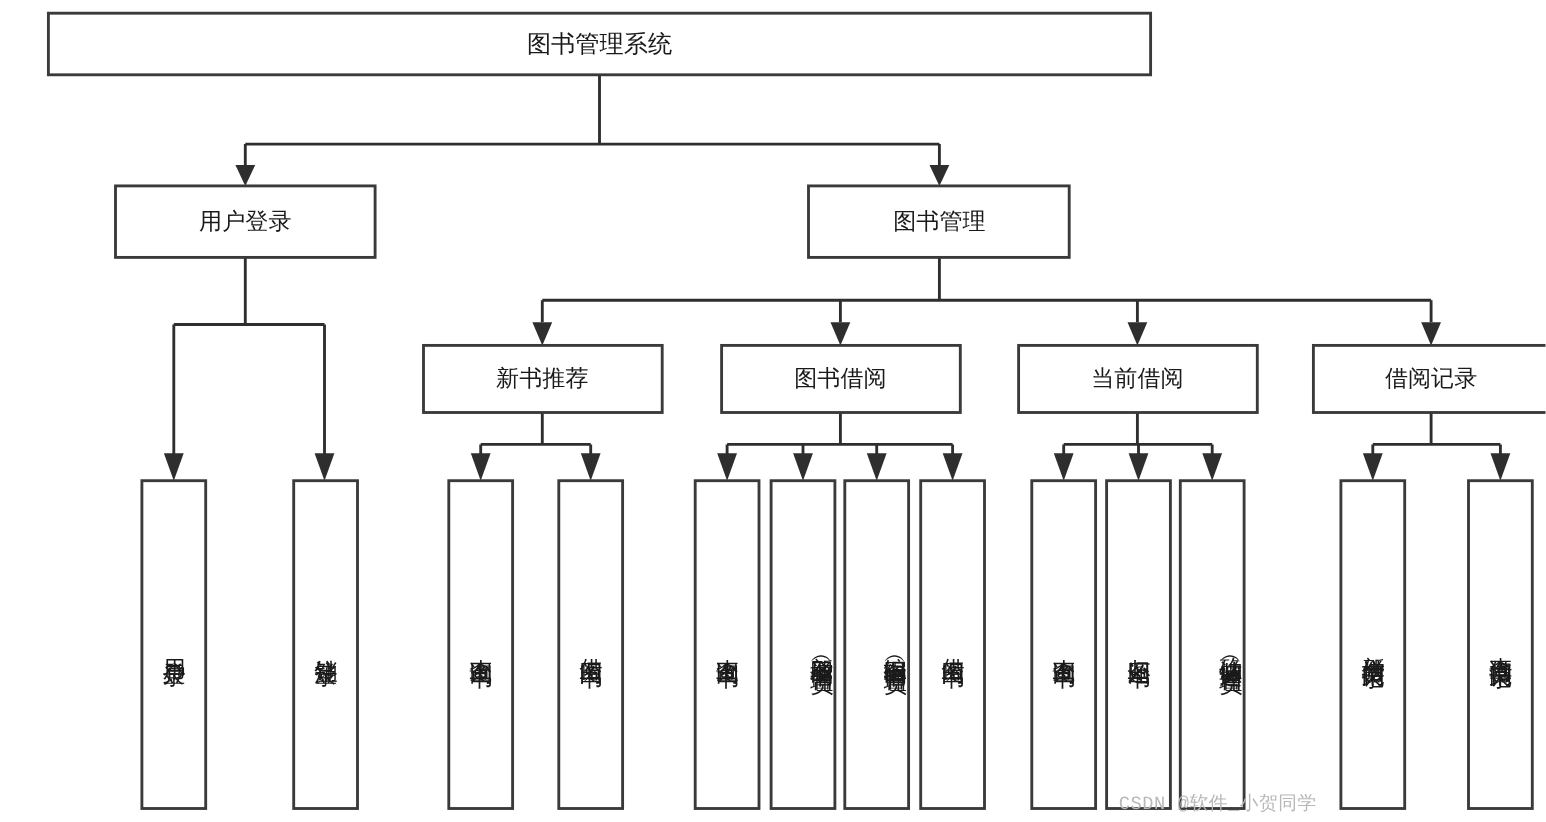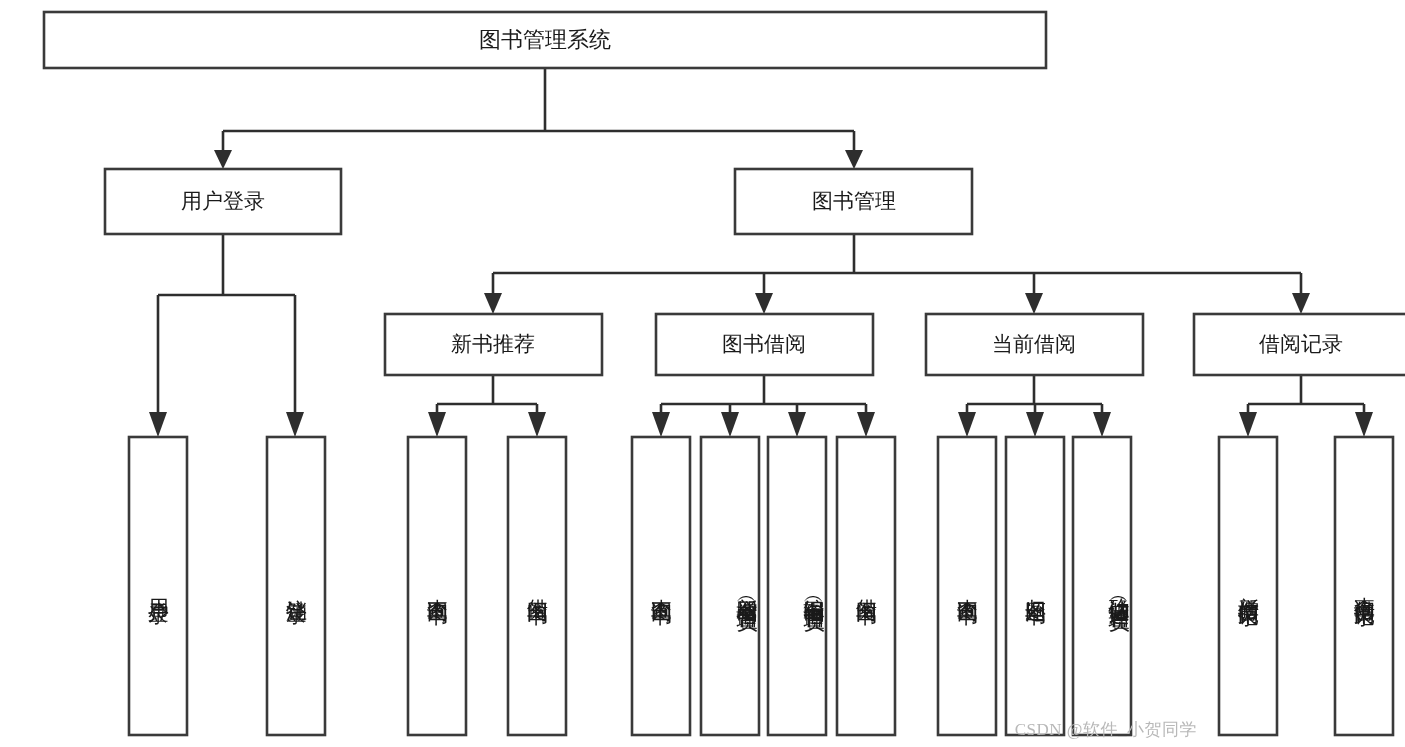--- a/index.html
+++ b/index.html
@@ -70,21 +70,21 @@
     white-space: nowrap;
     pointer-events: none;
     display: flex;
     align-items: center;
     justify-content: center;
   }
   .watermark {
     position: absolute;
     right: 8px;
     bottom: 6px;
-    font-family: Liberation Serif, serif;
+    font-family: Liberation Mono, monospace;
     font-size: 17px;
     color: #b8b8b8;
     white-space: nowrap;
     letter-spacing: 0.5px;
   }
 </style>
 </head>
 <body>
 
 <div id="diagram-root">

